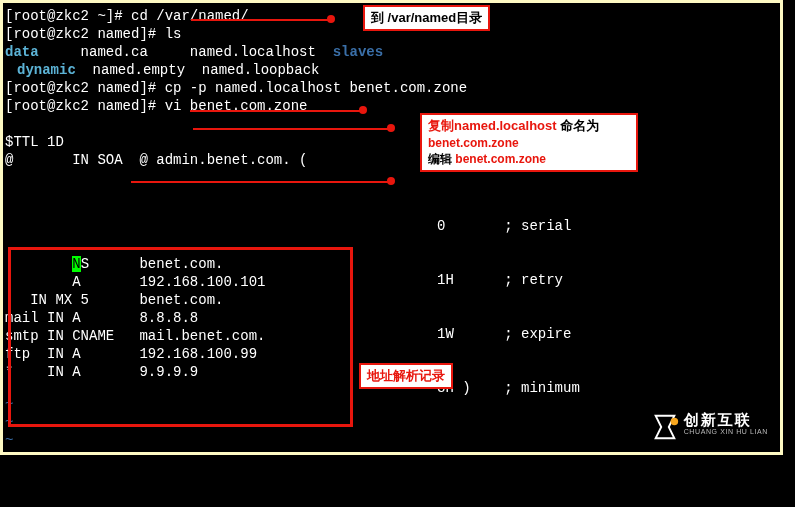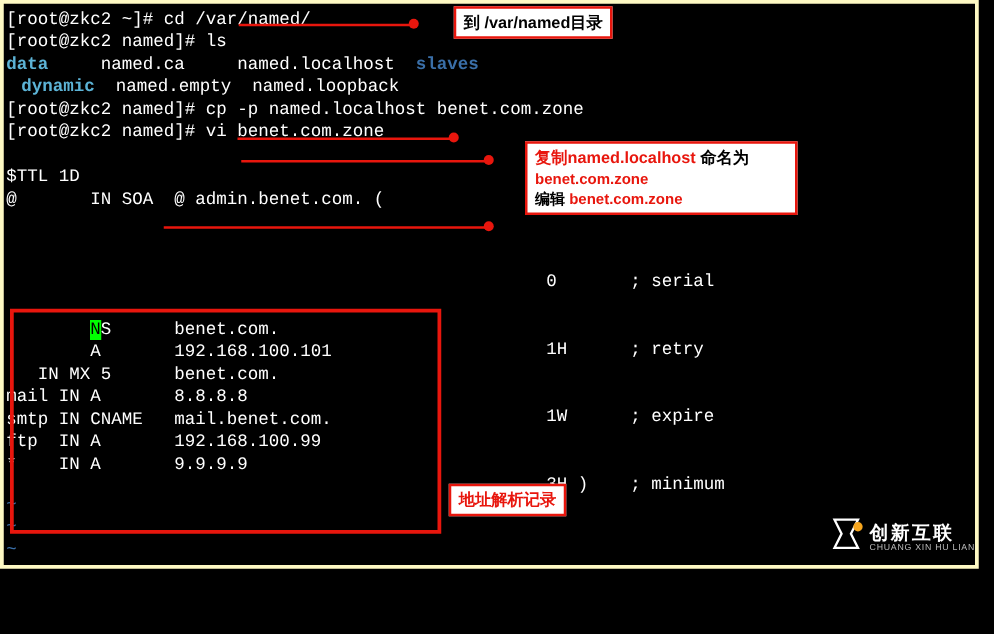--- a/index.html
+++ b/index.html
@@ -11,21 +11,21 @@
   .special-dynamic{color:#5cb3d6;font-weight:bold;margin-left:12px;}
   .special-slaves{color:#3a6fa8;font-weight:bold;}
   .cursor{background:#0f0;color:#000;}
   .tilde{color:#3a6fa8;}
   .annot{position:absolute;border:2px solid #e8160d;background:#fff;color:#e8160d;font-family:sans-serif;font-size:13px;padding:2px 6px;box-sizing:border-box;font-weight:bold;}
   .annot .black{color:#000;}
   .annot .sub{display:block;font-size:12px;margin-top:1px;}
   .redbox{position:absolute;border:3px solid #e8160d;box-sizing:border-box;}
   .redline{position:absolute;height:2px;background:#e8160d;}
   .reddot{position:absolute;width:8px;height:8px;border-radius:50%;background:#e8160d;}
-  .logo{position:absolute;right:0;bottom:10px;display:flex;align-items:flex-end;gap:4px;}
+  .logo{position:absolute;right:12px;bottom:10px;display:flex;align-items:flex-start;gap:4px;}
   .logo-icon{width:30px;height:30px;position:relative;}
   .logo-icon svg{width:30px;height:30px;}
   .logo-text{display:flex;flex-direction:column;line-height:1.05;color:#fff;font-family:"Microsoft YaHei",sans-serif;}
   .logo-text .cn{font-size:15px;font-weight:bold;letter-spacing:2px;}
   .logo-text .en{font-size:7px;letter-spacing:0.6px;color:#bbb;}
   .soa-block{position:absolute;left:434px;top:178px;white-space:pre;line-height:18px;}
 </style>
 </head>
 <body>
 
@@ -75,21 +75,21 @@
   <div class="annot" style="left:340px;top:2px;margin-left:20px;">
     <span class="black">到 /var/named目录</span>
   </div>
 
   <div class="annot" style="left:406px;top:110px;width:218px;margin-left:11px;">
     <span><span>复制named.localhost </span><span class="black">命名为</span></span>
     <span class="sub">benet.com.zone</span>
     <span class="sub"><span class="black">编辑 </span><span>benet.com.zone</span></span>
   </div>
 
-  <div class="annot" style="left:356px;top:384px;">地址解析记录</div>
+  <div class="annot" style="left:356px;top:360px;">地址解析记录</div>
 
   <div class="redbox" style="left:5px;top:244px;width:345px;height:180px;"></div>
 
   <div class="logo">
     <div class="logo-icon">
       <svg viewBox="0 0 32 32">
           <path d="M6 4 L26 4 L20 16 L26 28 L6 28 L12 16 Z" fill="none" stroke="#fff" stroke-width="2"></path>
           <circle cx="26" cy="10" r="4" fill="#f7a61e"></circle>
         </svg>
     </div>

